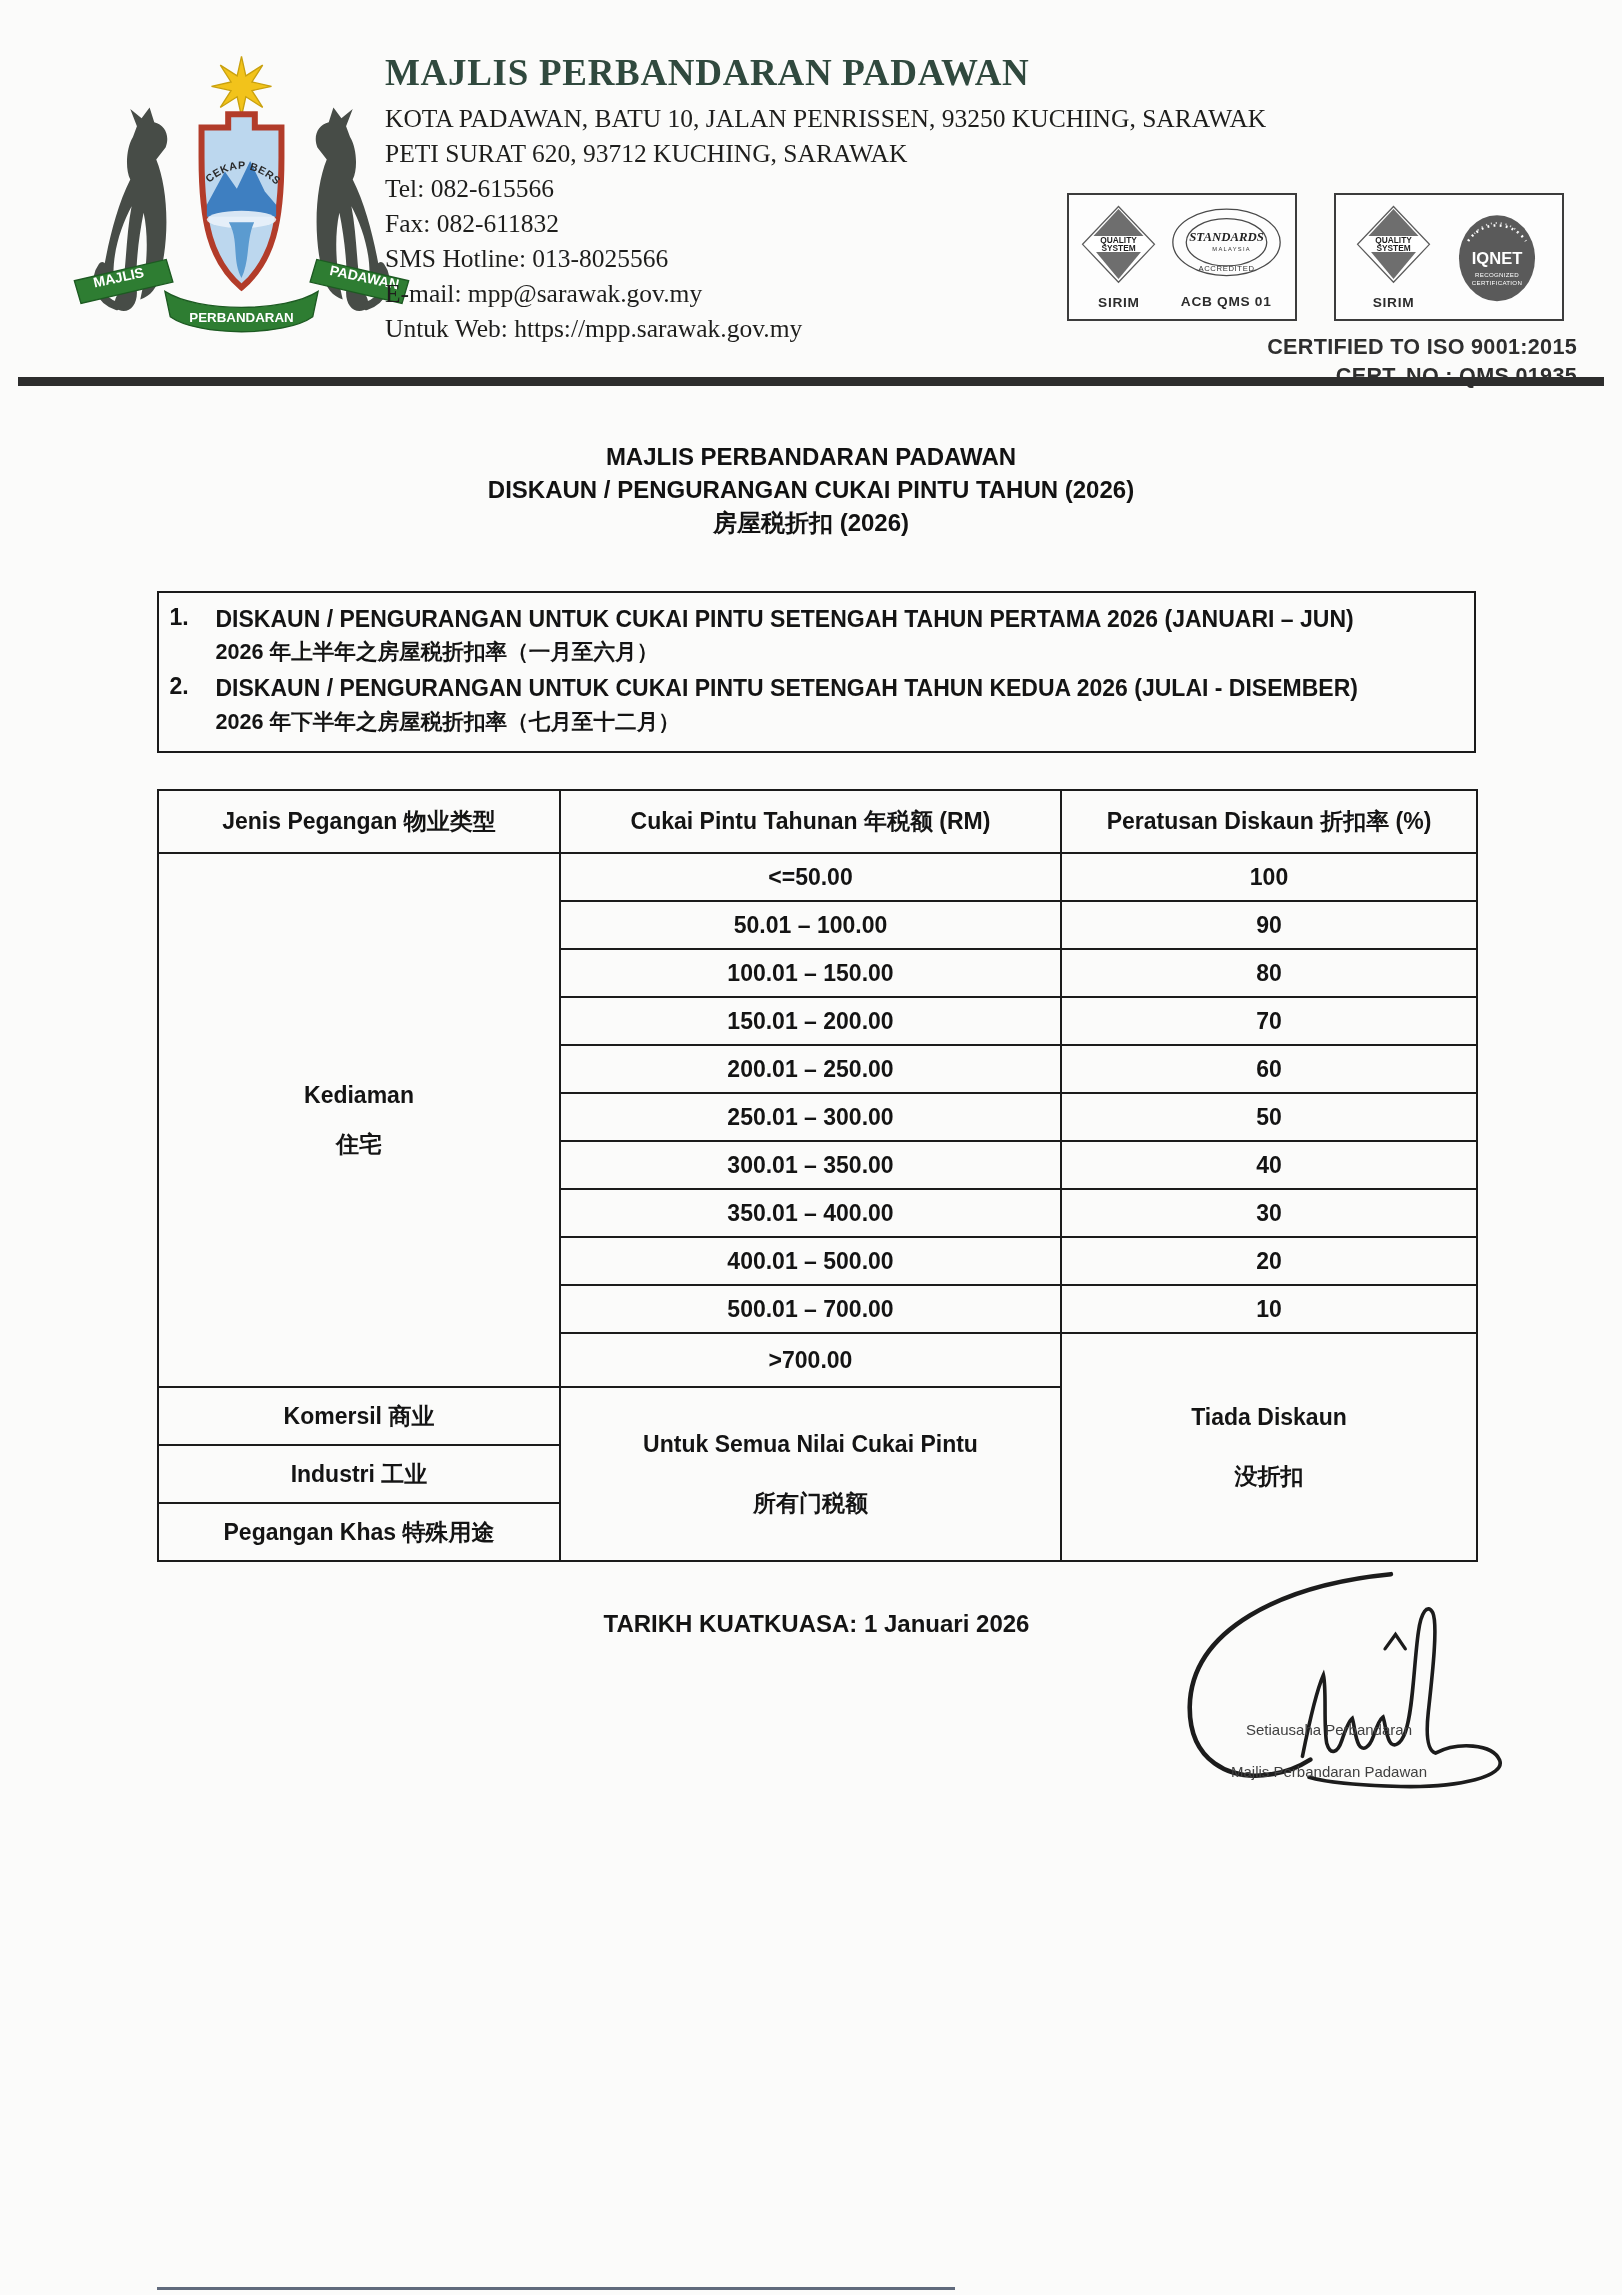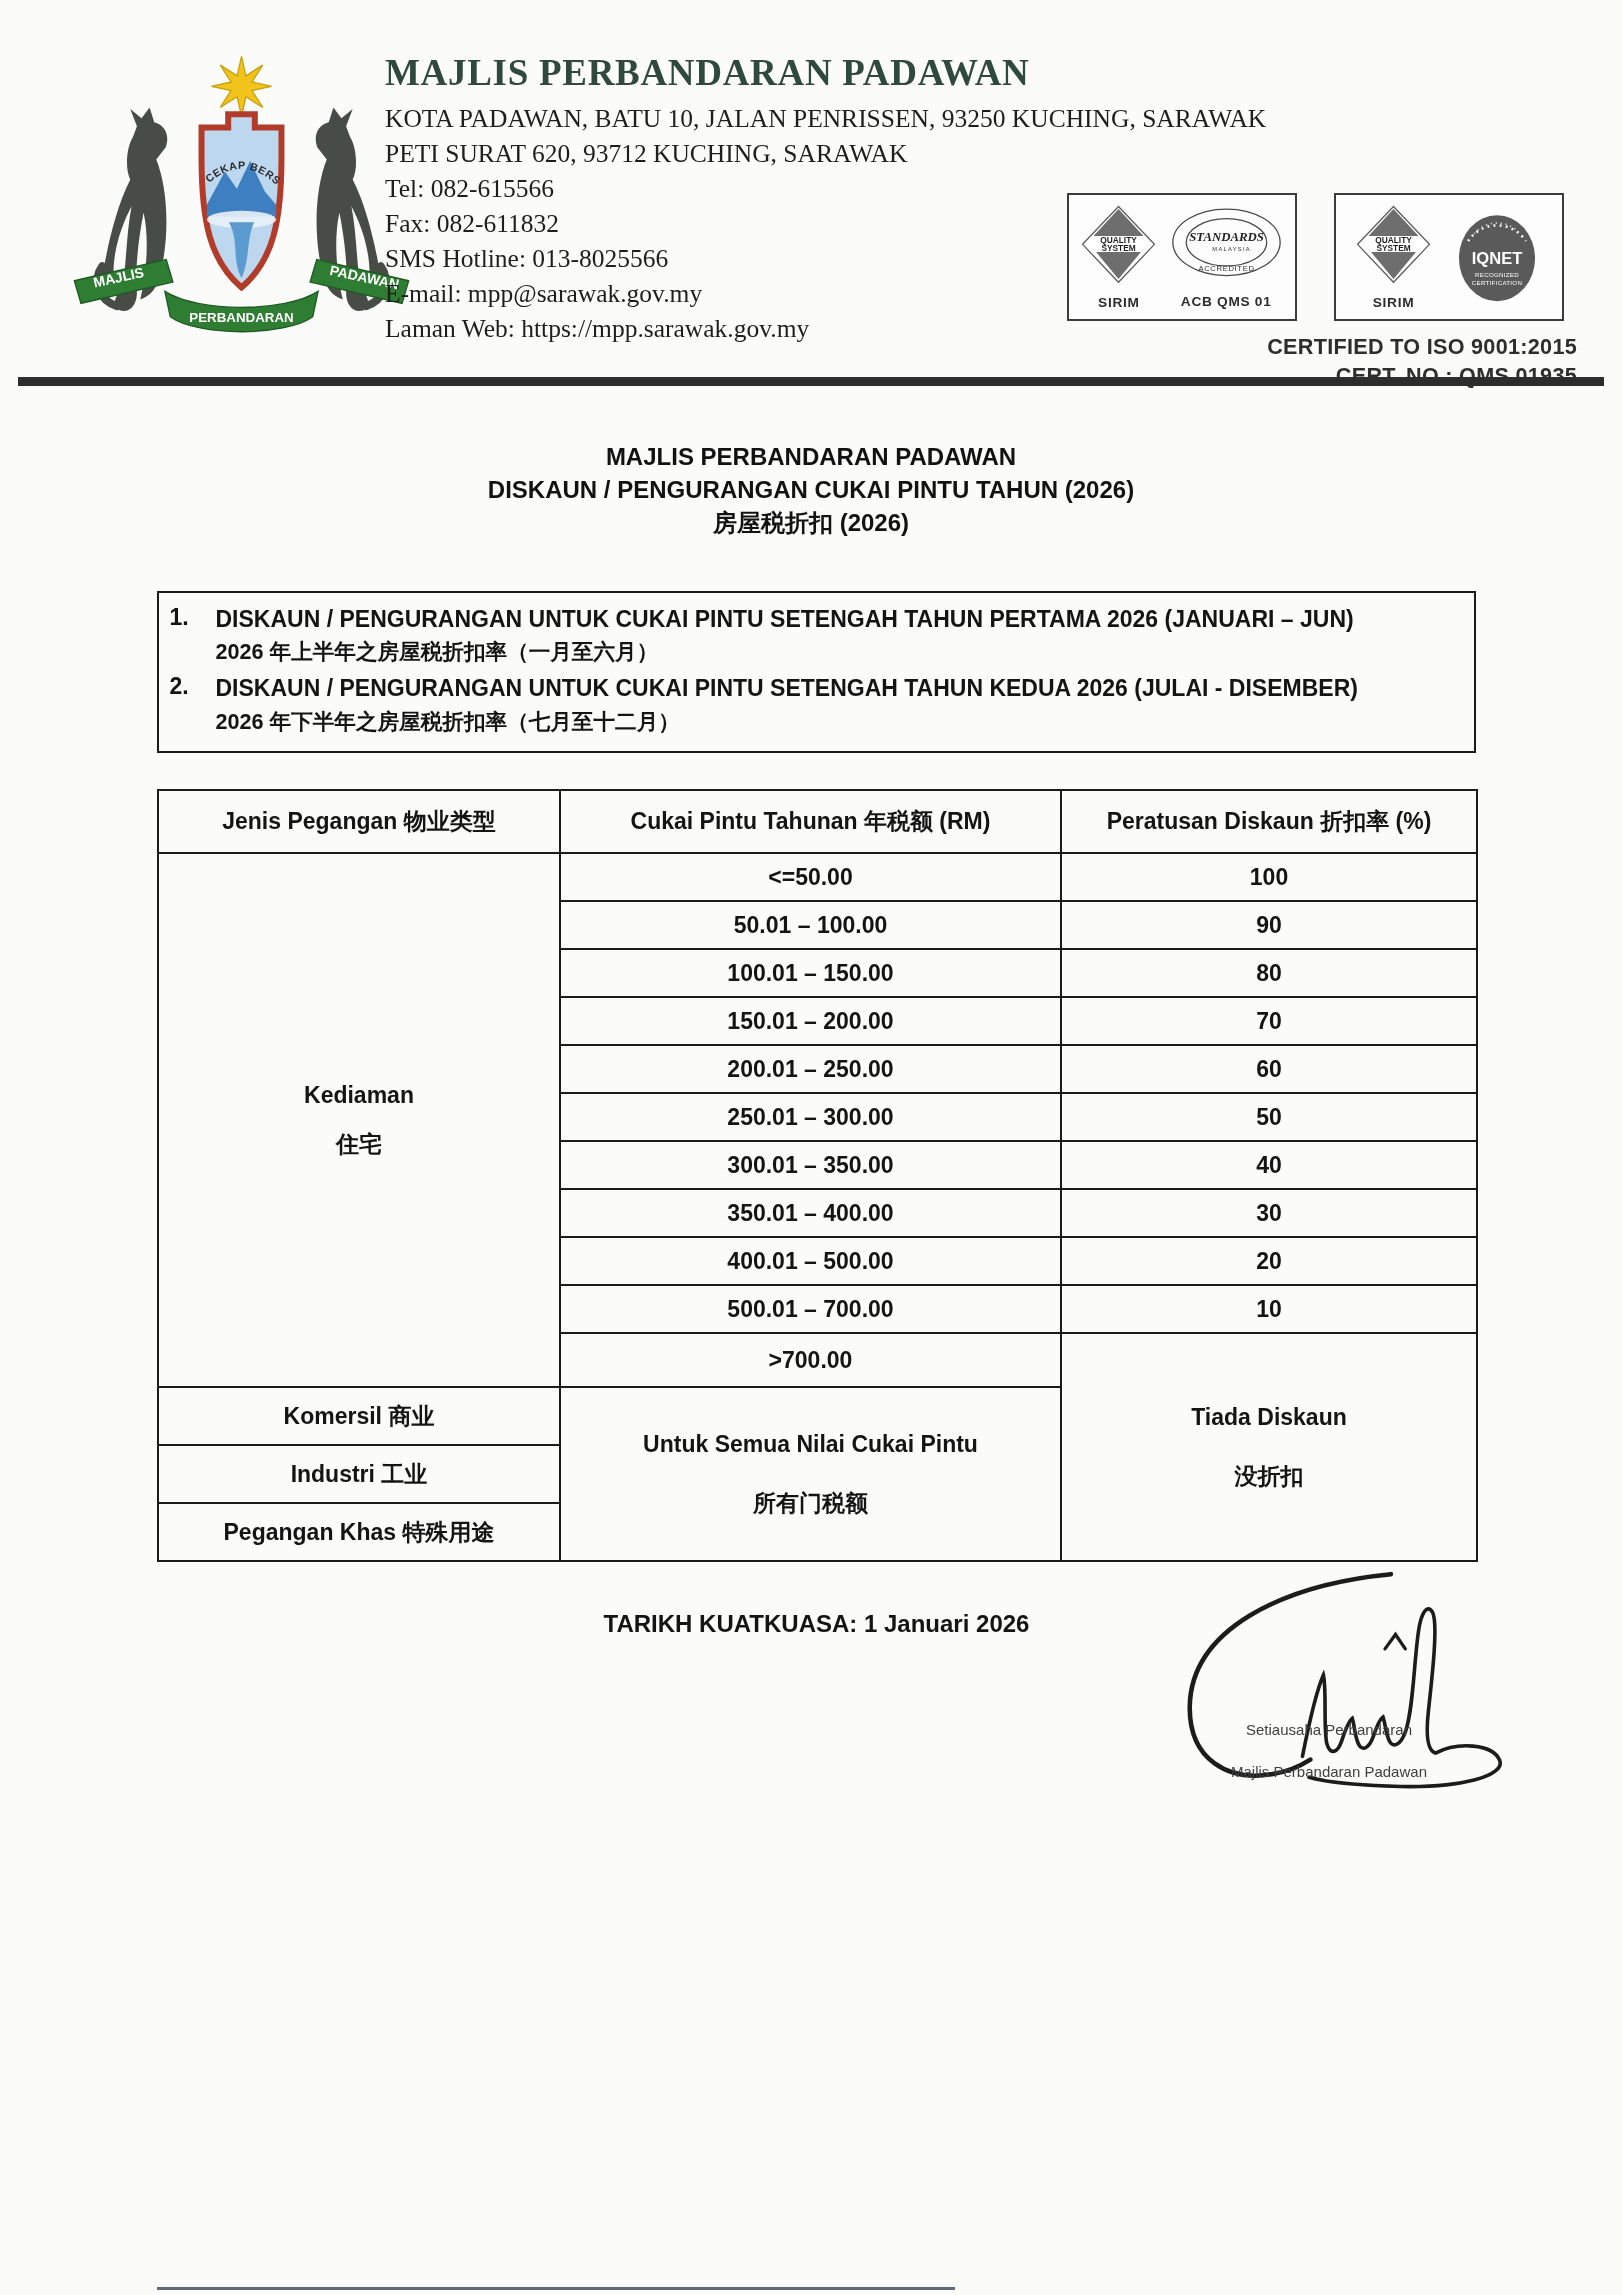--- a/index.html
+++ b/index.html
@@ -122,21 +122,21 @@
   </svg>
 
   <div class="org-block">
     <div class="org-name">MAJLIS PERBANDARAN PADAWAN</div>
     <div class="addr-line">KOTA PADAWAN, BATU 10, JALAN PENRISSEN, 93250 KUCHING, SARAWAK</div>
     <div class="addr-line">PETI SURAT 620, 93712 KUCHING, SARAWAK</div>
     <div class="addr-line">Tel: 082-615566</div>
     <div class="addr-line">Fax: 082-611832</div>
     <div class="addr-line">SMS Hotline: 013-8025566</div>
     <div class="addr-line">E-mail: mpp@sarawak.gov.my</div>
-    <div class="addr-line">Laman Web: https://mpp.sarawak.gov.my</div>
+    <div class="addr-line">Untuk Web: https://mpp.sarawak.gov.my</div>
   </div>
 
   <div class="badges">
     <div class="badge-box">
       <div class="badge-unit">
         <svg width="77" height="82" viewBox="0 0 120 126">
           <polygon points="60,3 116,62 60,121 4,62" fill="#ffffff" stroke="#5c5c5c" stroke-width="2"></polygon>
           <polygon points="60,7 99,49 21,49" fill="#6e6e6e"></polygon>
           <polygon points="25,74 95,74 60,116" fill="#6e6e6e"></polygon>
           <text x="60" y="60" text-anchor="middle" font-size="13" font-weight="bold" fill="#1f1f1f" font-family="Liberation Sans, sans-serif">QUALITY</text>

